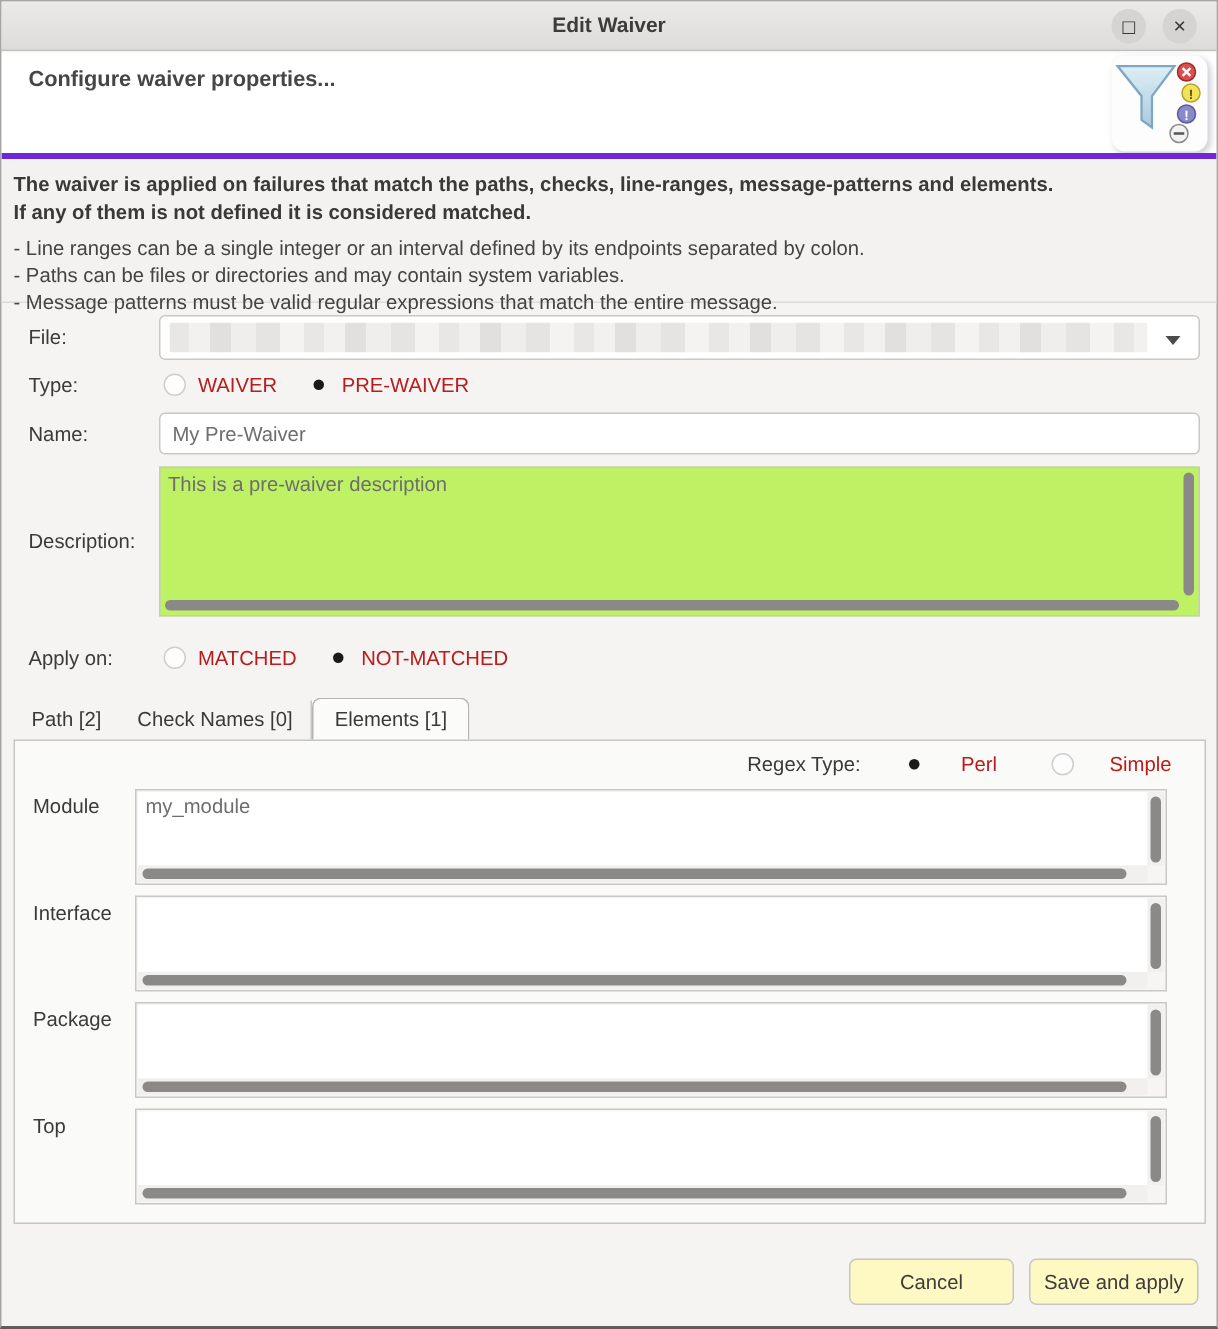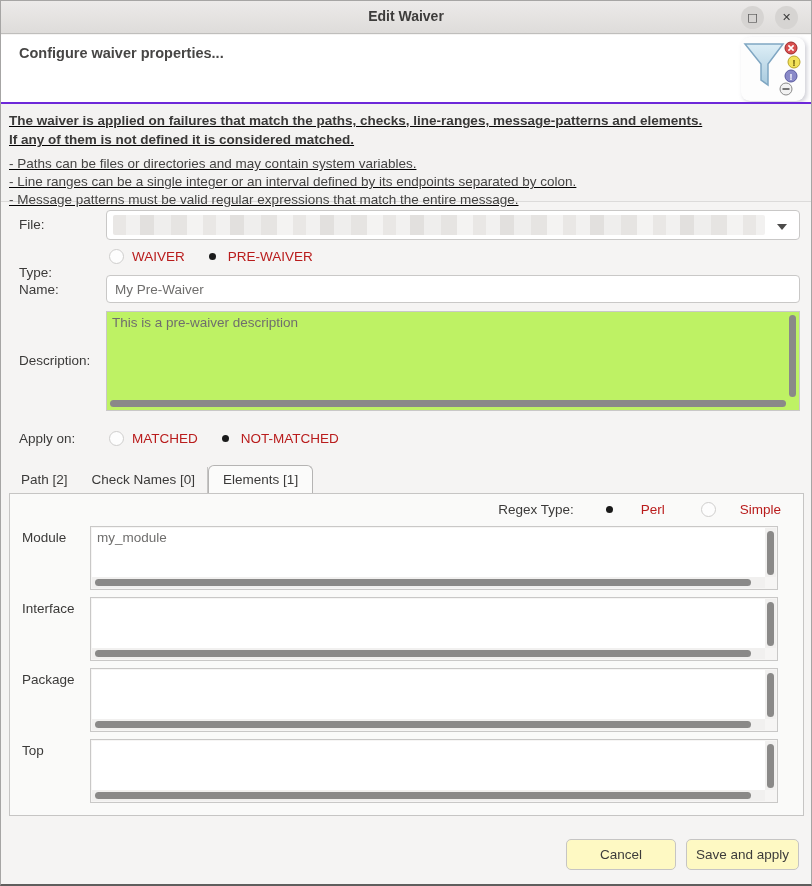--- a/index.html
+++ b/index.html
@@ -43,23 +43,22 @@
   .hicon{
     position:absolute; right:6px; top:2px; width:64px; height:64px;
     background:#fdfdfd; border-radius:9px;
     box-shadow:2px 2px 4px rgba(120,120,140,.35);
   }
 
   
   .infobox{
     position:absolute; left:0; top:101px; width:100%; height:100px;
     background:#f3f2f1;
-    border-top:2px solid #6d28d9; border-bottom:1px solid #dcdbda;
+    border-top:4px solid #6d28d9; border-bottom:1px solid #dcdbda;
     padding:7px 10px 0 8px;
-    text-decoration:underline;
   }
   .infobox .b{ font-size:13.5px; font-weight:bold; color:#3a3938; line-height:19px; }
   .infobox .bullets{ margin-top:6px; }
   .infobox .bullets div{ font-size:13.5px; color:#454443; line-height:18px; }
 
   
   .flabel{ position:absolute; left:18px; font-size:13.5px; color:#3b3a39; }
 
   .combo{
     position:absolute; left:105px; top:209px; width:694px; height:30px;
@@ -178,33 +177,33 @@
         <circle cx="45" cy="52" r="6" fill="#f2f2f2" stroke="#8a8a8a"></circle>
         <path d="M41.5,52 L48.5,52" stroke="#555555" stroke-width="1.6"></path>
       </svg>
     </div>
   </div>
 
   <div class="infobox">
     <div class="b">The waiver is applied on failures that match the paths, checks, line-ranges, message-patterns and elements.</div>
     <div class="b">If any of them is not defined it is considered matched.</div>
     <div class="bullets">
+      <div>- Line ranges can be a single integer or an interval defined by its endpoints separated by colon.</div>
       <div>- Paths can be files or directories and may contain system variables.</div>
-      <div>- Line ranges can be a single integer or an interval defined by its endpoints separated by colon.</div>
       <div>- Message patterns must be valid regular expressions that match the entire message.</div>
     </div>
   </div>
 
   <div class="flabel" style="top:216px;">File:</div>
   <div class="combo">
     <div class="redacted"></div>
     <div class="arrow"></div>
   </div>
 
-  <div class="flabel" style="top:264px;">Type:</div>
+  <div class="flabel" style="top:248px;">Type:</div>
   <div class="radio-row" style="left:108px; top:246px;">
     <span class="radio"></span>
     <span class="radio-label">WAIVER</span>
     <span class="radio sel"></span>
     <span class="radio-label">PRE-WAIVER</span>
   </div>
 
   <div class="flabel" style="top:281px;">Name:</div>
   <input class="textinput" value="My Pre-Waiver" style="">
 

